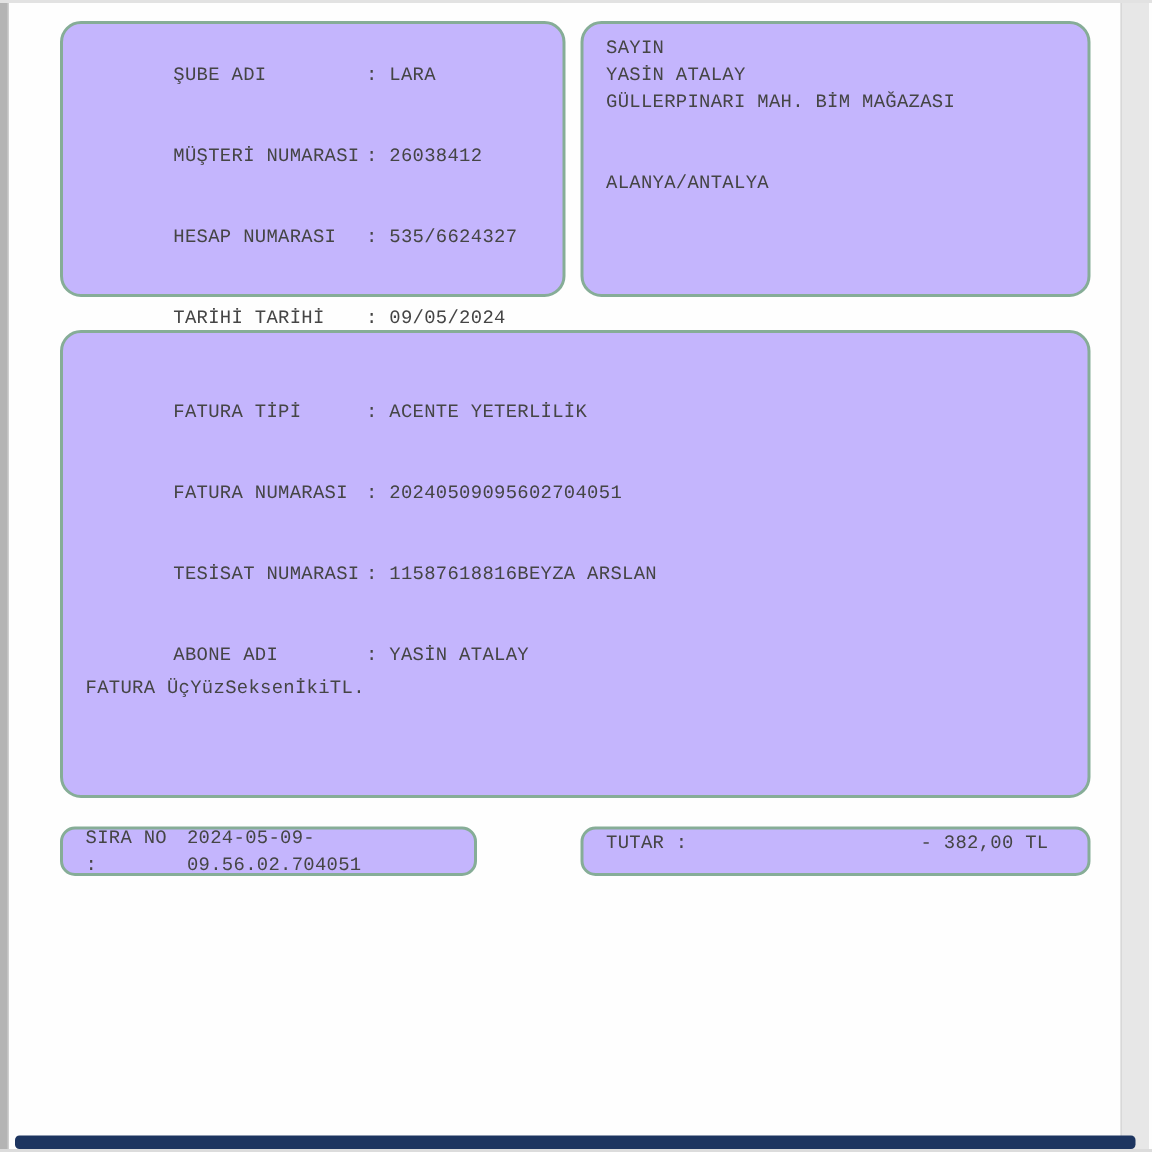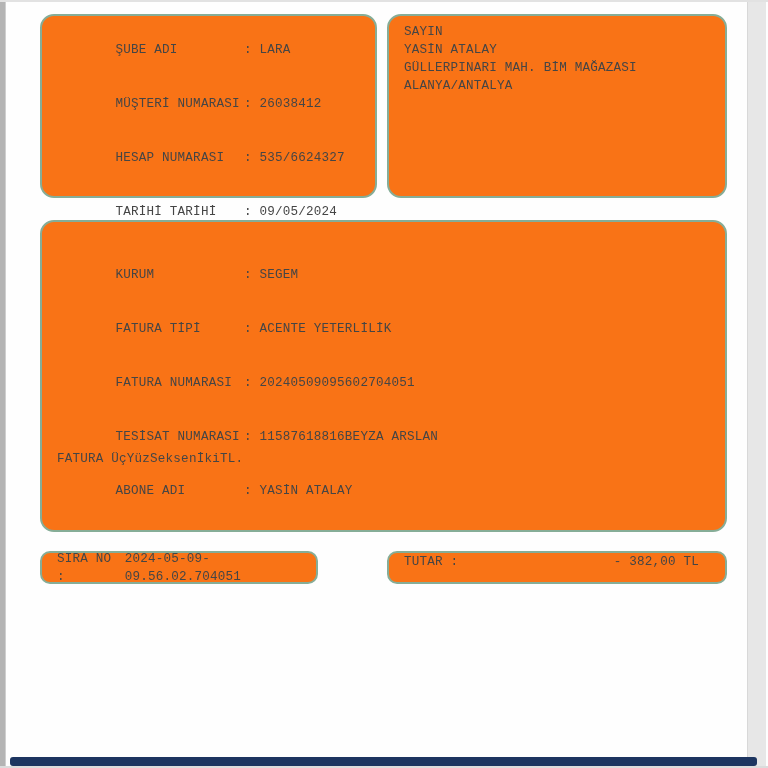--- a/index.html
+++ b/index.html
@@ -12,41 +12,41 @@
   }
   .page { position:relative; width:768px; height:768px; background:#fefefe; }
 
   .edge-left  { position:absolute; left:0; top:0; width:6px;  height:768px; background:#b4b4b4; border-right:1px solid #cfcfcf; }
   .edge-right { position:absolute; right:2px; top:0; width:19px; height:768px; background:#e7e7e7; border-left:1px solid #d8d8d8; }
   .edge-top    { position:absolute; left:0; top:0; width:768px; height:2px; background:#e2e2e2; }
   .edge-bottom { position:absolute; left:0; bottom:0; width:768px; height:2px; background:#dcdcdc; }
 
   .box {
     position:absolute;
-    background:#f97316;
+    background:#c4b5fd;
     border:2px solid #86ad97;
     border-radius:14px;
     font-size:12.6px;
     line-height:18px;
     letter-spacing:0.2px;
   }
   .box-info      { left:40px;  top:14px;  width:337px; height:184px; padding:7px 15px; }
   .box-recipient { left:387px; top:14px;  width:340px; height:184px; padding:7px 15px; }
   .box-invoice   { left:40px;  top:220px; width:687px; height:312px; padding:26px 15px; }
   .box-serial    { left:40px;  top:551px; width:278px; height:33px; border-radius:10px;
                    display:flex; align-items:center; padding:0 15px; }
   .box-total     { left:387px; top:551px; width:340px; height:33px; border-radius:10px;
                    display:flex; justify-content:space-between; padding:0 26px 0 15px; }
 
   .row { white-space:pre; min-height:18px; }
   .lbl { display:inline-block; width:17ch; white-space:pre;margin-left:12px; }
   .val::before { content:": "; }
   .blank-row { height:18px; }
   .line { white-space:pre; min-height:18px; }
-  .city-line { }
+  .city-line { margin-top:36px; }
   .amount-line { position:absolute; left:15px; top:228px; white-space:pre; }
   .serial-gap { display:inline-block; width:1ch; }
 
   .bottom-bar {
     position:absolute; left:10px; top:757px; width:747px; height:9px;
     background:#1d3560; border-radius:3px;
   }
 </style>
 </head>
 <body>
@@ -84,23 +84,20 @@
 
   <div class="box box-recipient">
     <div class="line">SAYIN</div>
     <div class="line">YASİN ATALAY</div>
     <div class="line">GÜLLERPINARI MAH. BİM MAĞAZASI</div>
     <div class="line city-line">ALANYA/ANTALYA</div>
   </div>
 
   <div class="box box-invoice">
     <div class="row">
-      <span class="lbl">KURUM</span><span class="val">SEGEM</span>
-    </div>
-    <div class="row">
       <span class="lbl">FATURA TİPİ</span><span class="val">ACENTE YETERLİLİK</span>
     </div>
     <div class="row">
       <span class="lbl">FATURA NUMARASI</span><span class="val">20240509095602704051</span>
     </div>
     <div class="row">
       <span class="lbl">TESİSAT NUMARASI</span><span class="val">11587618816BEYZA ARSLAN</span>
     </div>
     <div class="row">
       <span class="lbl">ABONE ADI</span><span class="val">YASİN ATALAY</span>

